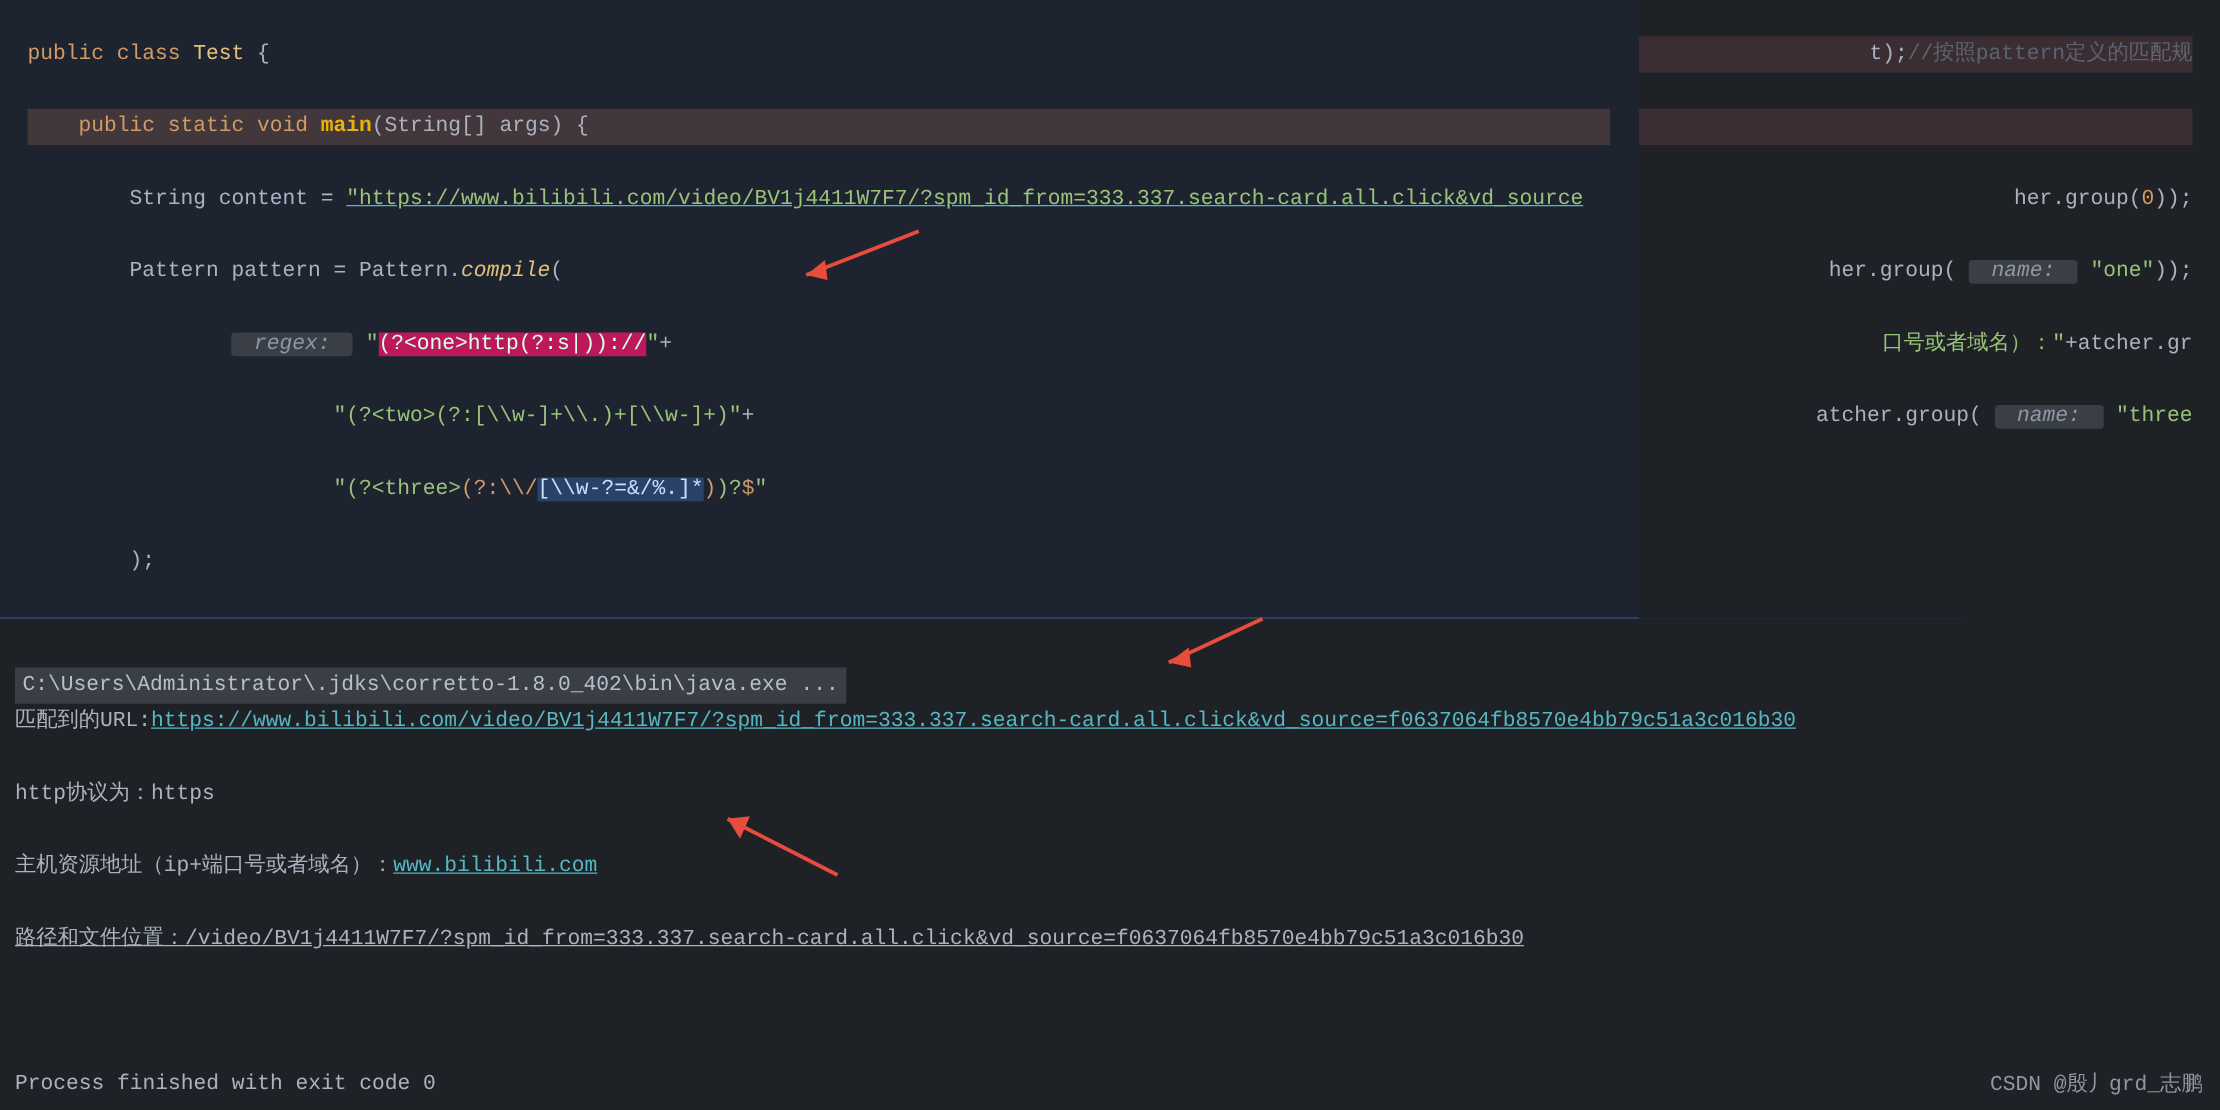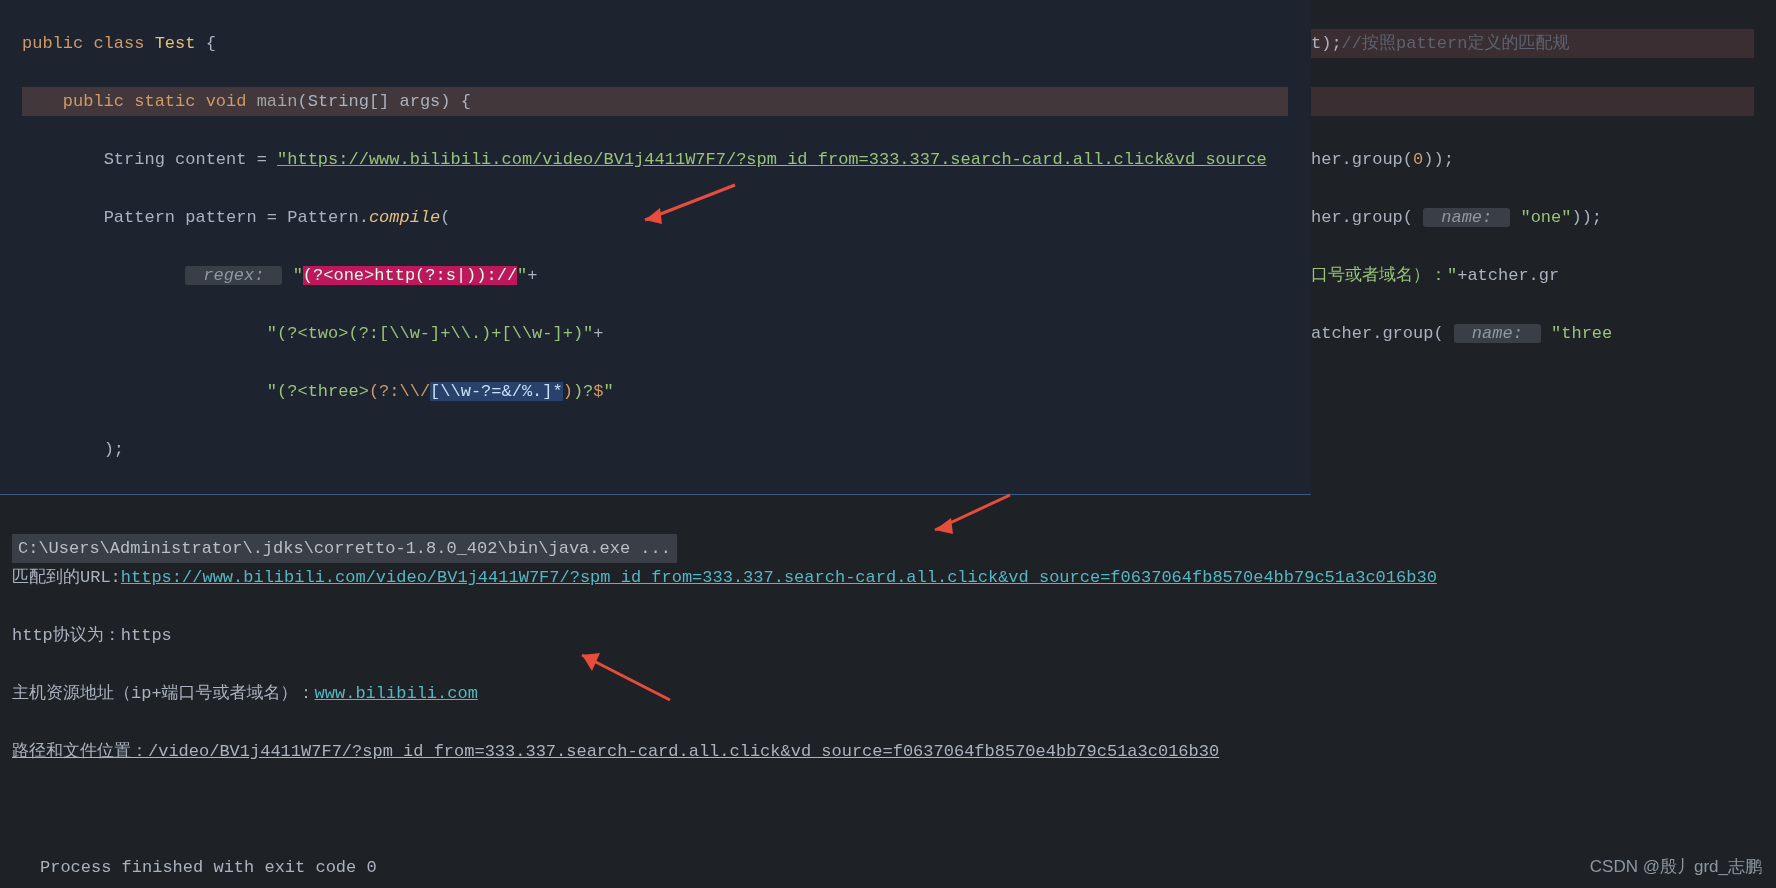--- a/index.html
+++ b/index.html
@@ -3,29 +3,29 @@
 <meta charset="utf-8">
 <style>
   * { margin:0; padding:0; box-sizing:border-box; }
   html,body { width:1776px; height:888px; background:#1e2227; font-family:Consolas,"Courier New",monospace; font-size:17px; color:#abb2bf; overflow:hidden; }
   .stage { position:relative; width:1776px; height:888px; }
   .editor { position:absolute; left:0; top:0; width:1570px; height:495px; background:#1e2330; border:1px solid #3a5a8a; border-top:none; border-left:none; }
   .code { padding:0 22px; line-height:29px; white-space:pre; color:#abb2bf; }
   .code .ln { display:block; height:29px; }
   .full-highlight { width:1266px; background:#42373a; }
   .right-code { position:absolute; left:1311px; top:0; width:465px; height:495px; background:#1e2227; overflow:hidden; }
-  .right-code .code { padding-left:0; }
+  .right-code .code { padding-left:0;text-align:right; }
   .right-code .ln-pink { background:#3b2e33; }
   .console { position:absolute; left:0; top:495px; width:1776px; height:393px; background:#1e2227; padding:10px 12px; line-height:29px; white-space:pre; }
   .console .cmd { background:#3a3f47; display:inline-block; padding:0 6px; color:#b8bfc8; }
-  .watermark { position:absolute; right:14px; bottom:10px; color:#8e97a2; font-size:17px; font-family:Liberation Sans, sans-serif; }
+  .watermark { position:absolute; right:14px; bottom:10px; color:#8e97a2; font-size:17px; font-family:Liberation Mono, monospace; }
   .kw-orange { color:#d19a66; }
   .kw-purple { color:#5ebdd6; }
   .fn-yellow { color:#e5c07b; }
-  .fn-blue   { color:#a3a3a3; }
+  .fn-blue   { color:#eab308;font-weight:bold; }
   .str-green { color:#98c379; }
   .str-under { color:#98c379; text-decoration:underline; text-decoration-color:#56b6c2; }
   .comment   { color:#5c6370; }
   .italic    { font-style:italic;text-align:right; }
   .num       { color:#d19a66; }
   .link      { color:#56b6c2; text-decoration:underline; }
   .hint-pill { background:#3a3f47; color:#8e97a2; font-style:italic; padding:0 18px; border-radius:3px; }
   .sel1 { background:#be185d; color:#d6ffe6; }
   .sel2 { color:#d19a66; }
   .sel3 { background:#29426b; color:#c9def9; }
@@ -70,21 +70,21 @@
     </div>
   </div>
 
   <div class="console">
 <span class="cmd">C:\Users\Administrator\.jdks\corretto-1.8.0_402\bin\java.exe ...</span>
 <span style="display:block;"><span>匹配到的URL:</span><span class="link">https://www.bilibili.com/video/BV1j4411W7F7/?spm_id_from=333.337.search-card.all.click&amp;vd_source=f0637064fb8570e4bb79c51a3c016b30</span></span>
 <span style="display:block;">http协议为：https</span>
 <span style="display:block;"><span>主机资源地址（ip+端口号或者域名）：</span><span class="link">www.bilibili.com</span></span>
 <span style="display:block;text-decoration:underline;">路径和文件位置：/video/BV1j4411W7F7/?spm_id_from=333.337.search-card.all.click&amp;vd_source=f0637064fb8570e4bb79c51a3c016b30</span>
 <span style="display:block;height:29px;"></span>
-<span style="display:block;margin-left:28px;">Process finished with exit code 0</span>
+<span style="display:block;">Process finished with exit code 0</span>
   </div>
 
   <svg class="arrow" style="left:630px;top:180px;width:110px;height:50px;">
       <line x1="105" y1="5" x2="15" y2="40"></line>
       <polygon points="15,40 30,28 32,44"></polygon>
     </svg>
   <svg class="arrow" style="left:925px;top:490px;width:90px;height:50px;">
       <line x1="85" y1="5" x2="10" y2="40"></line>
       <polygon points="10,40 26,28 28,44"></polygon>
     </svg>

